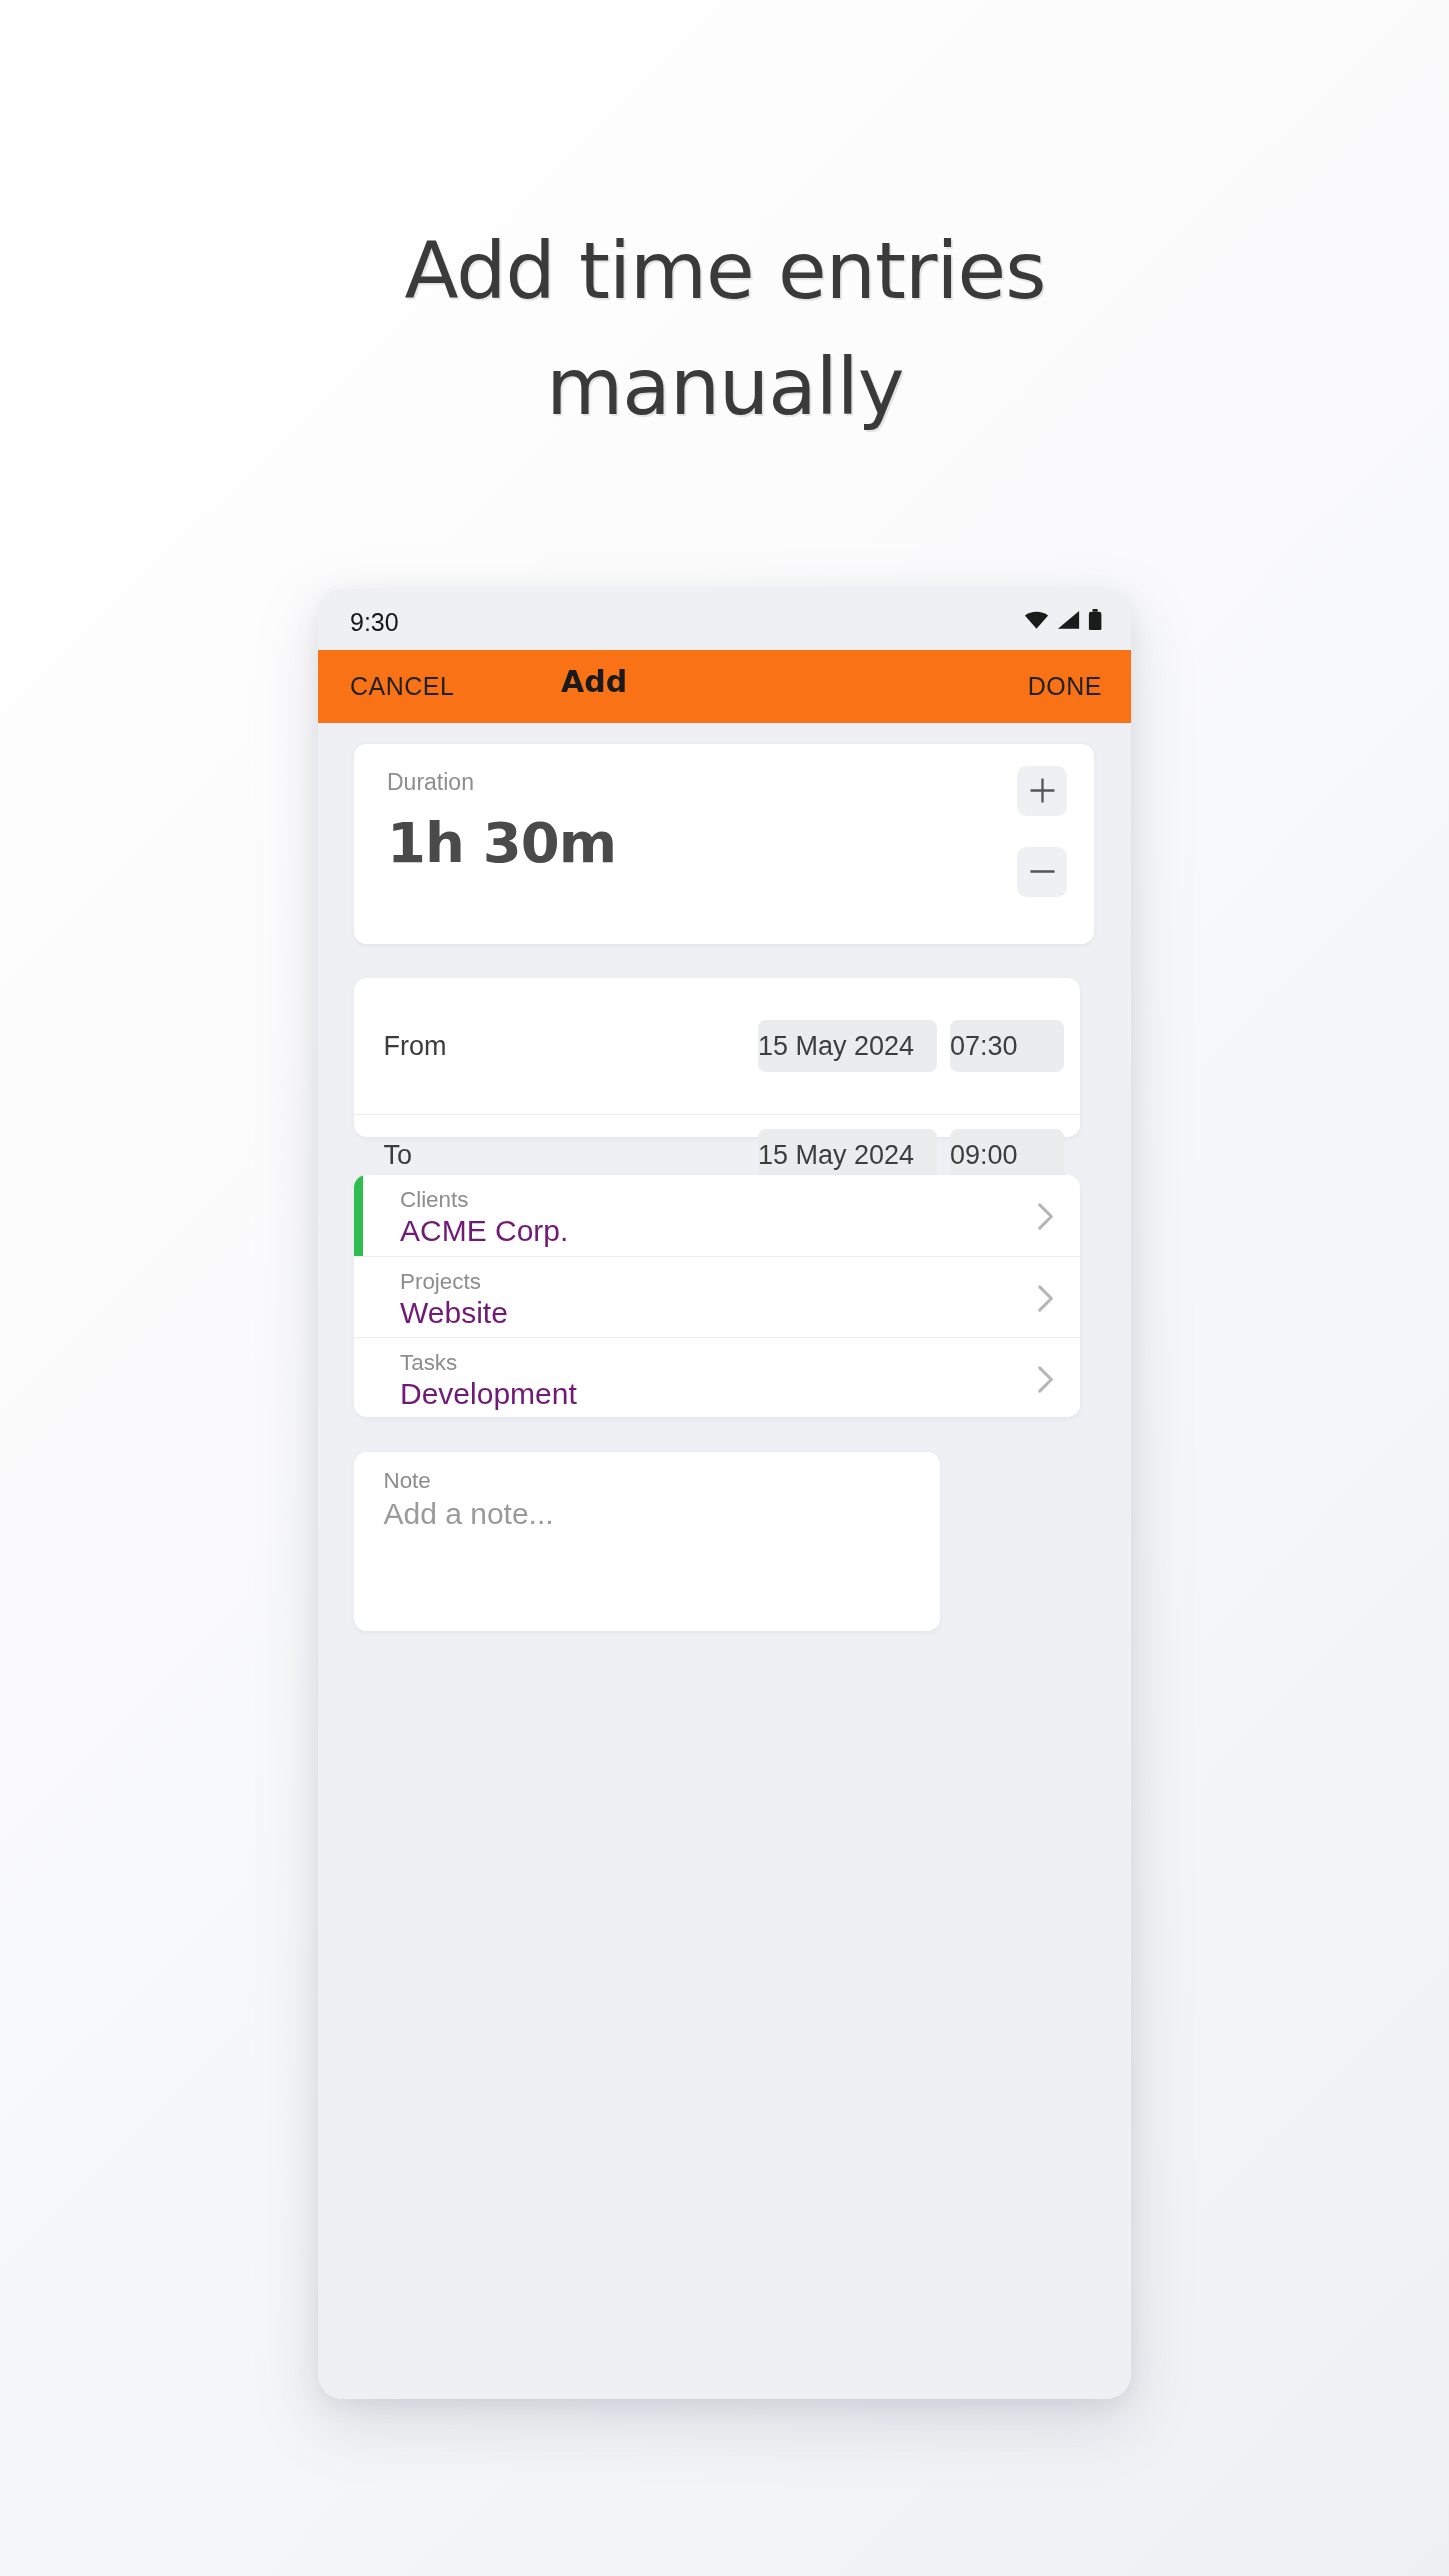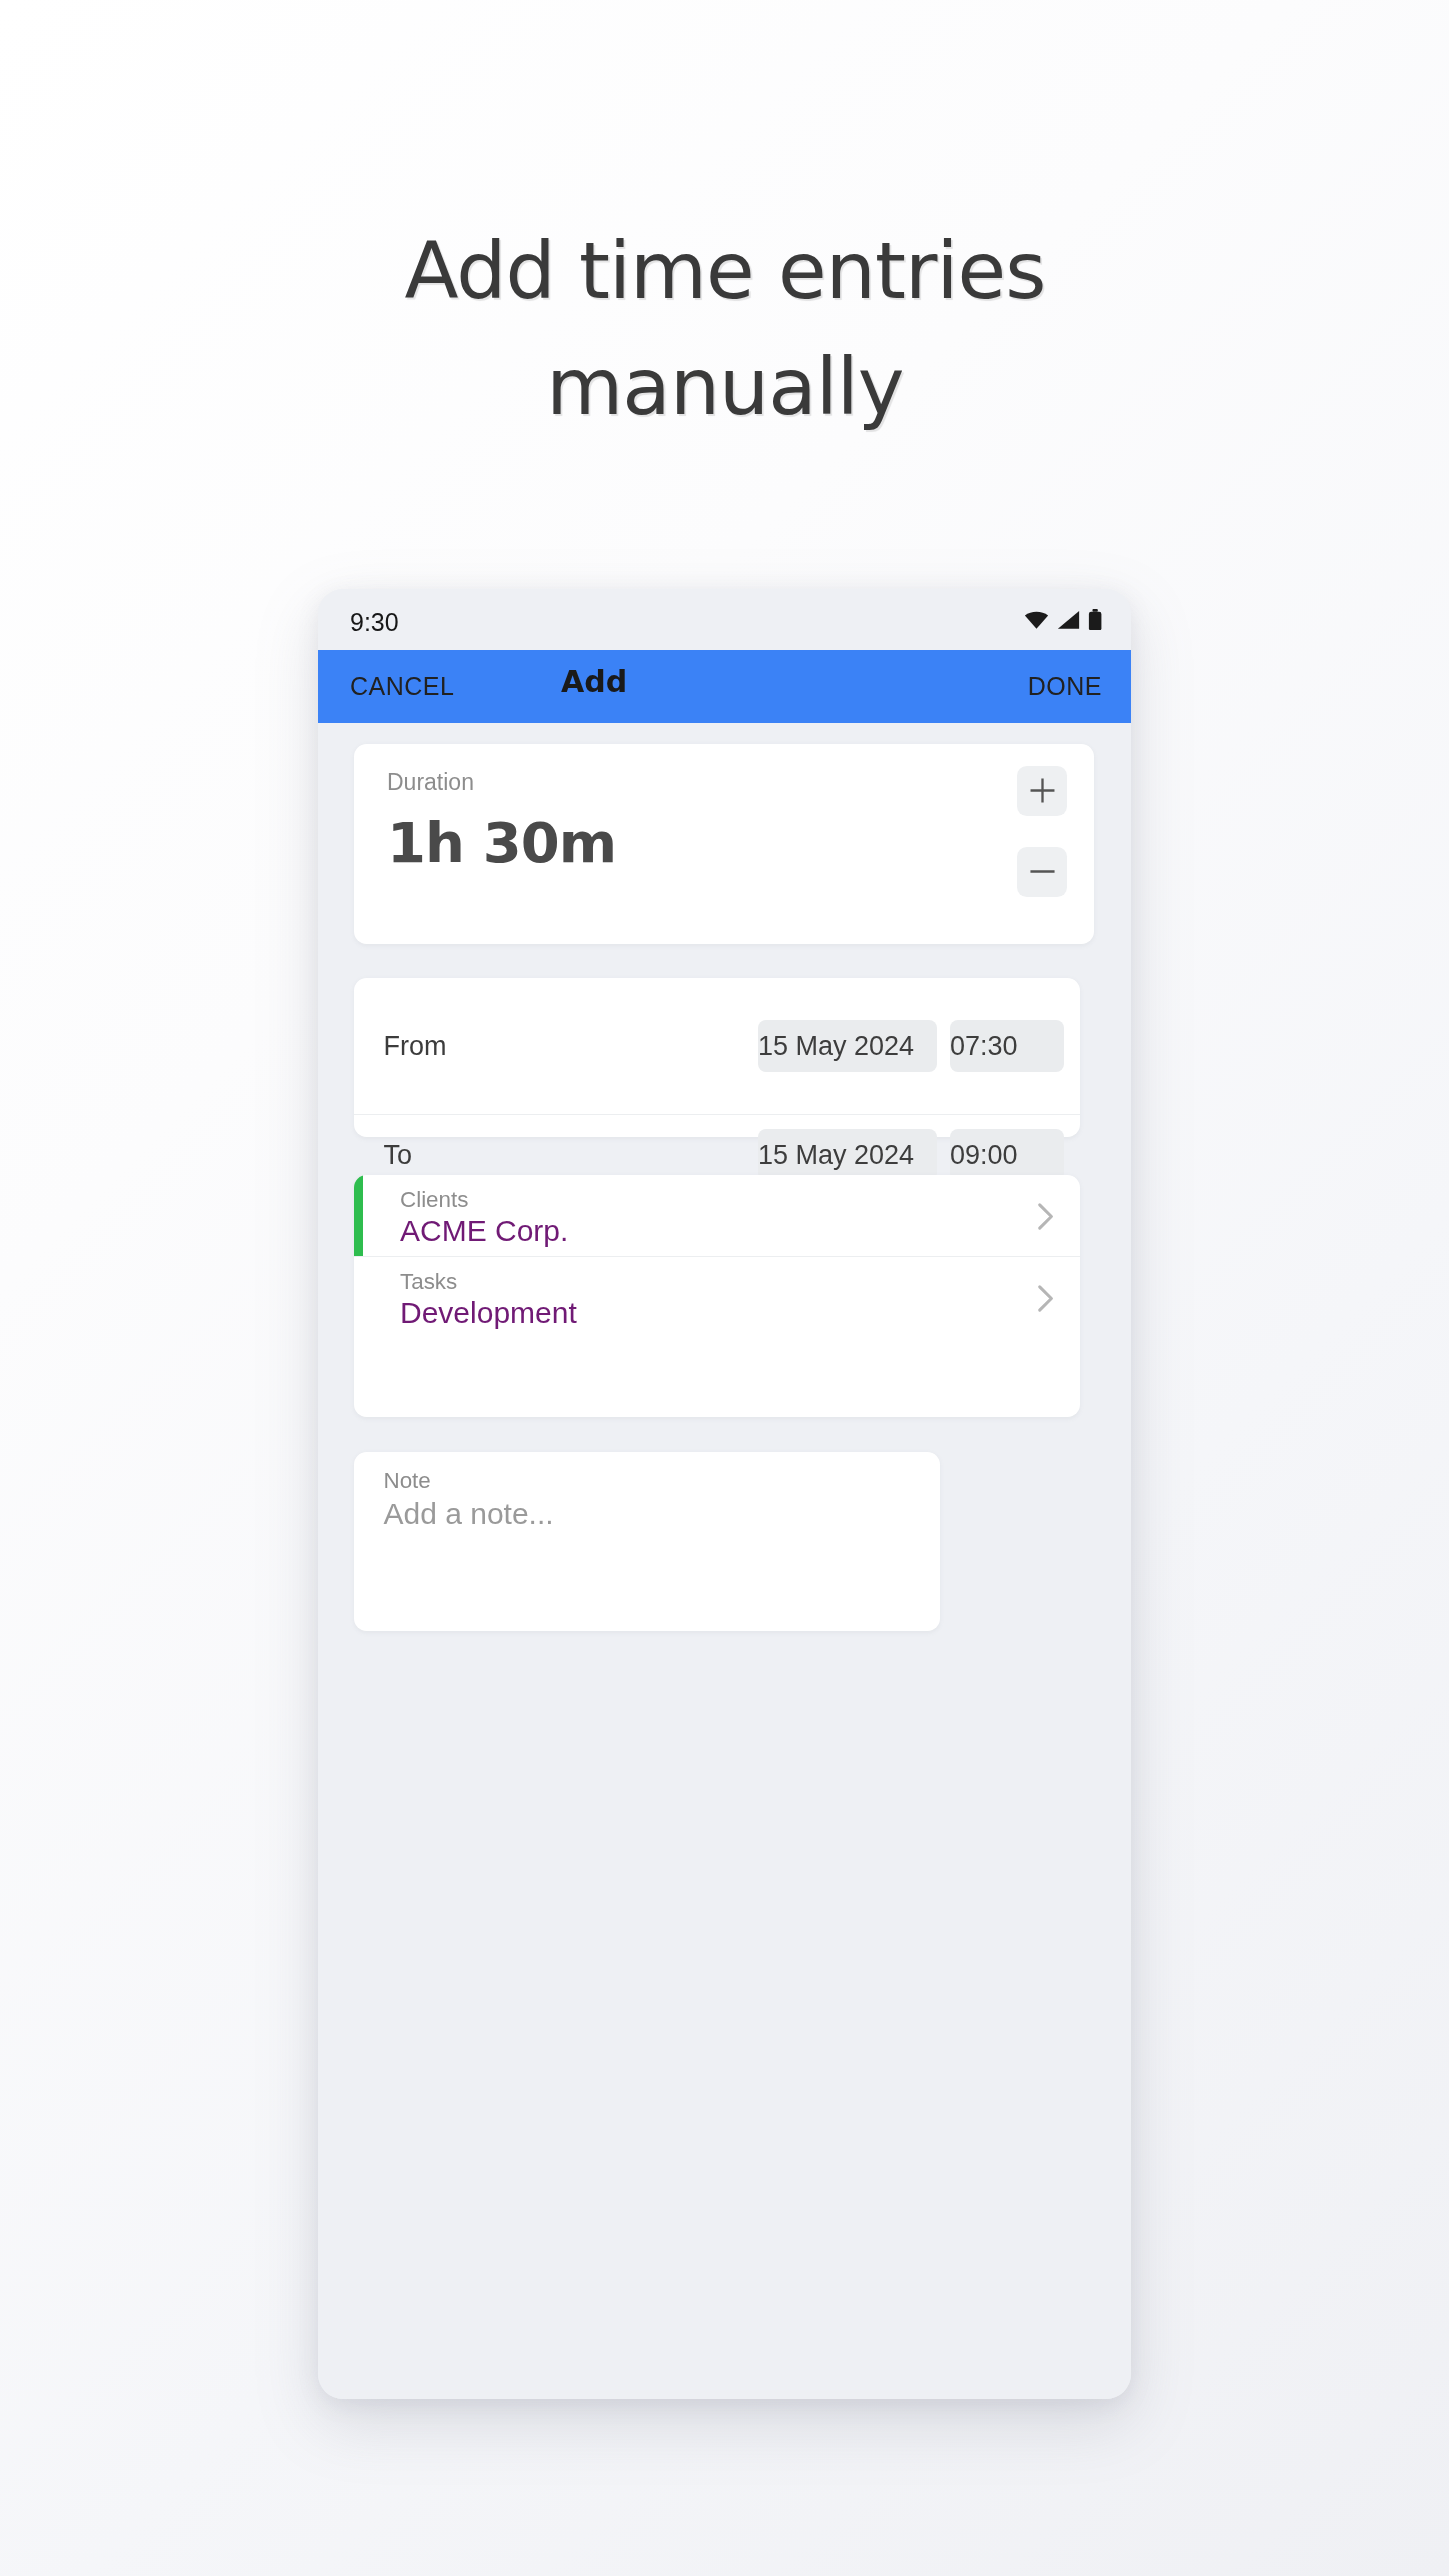--- a/index.html
+++ b/index.html
@@ -70,21 +70,21 @@
     gap: 8px;
   }
   .icon-wifi { display: block; }
   .icon-signal { display: block; }
   .icon-battery { display: block; }
 
   
   .appbar {
     position: relative;
     height: 73px;
-    background: #3b82f6;
+    background: #f97316;
   }
   .btn-cancel {
     position: absolute;
     left: 32px;
     top: 21.5px;
     font-size: 25px;
     letter-spacing: 0.5px;
     color: #212121;
   }
   .appbar-title {
@@ -322,20 +322,27 @@
       <div class="accent-bar"></div>
 
       <div class="picker-row">
         <span class="picker-label">Clients</span>
         <span class="picker-value">ACME Corp.</span>
         <svg class="chevron-right" width="18" height="29" viewBox="0 0 20 32">
           <path d="M3 3 L16 16 L3 29" stroke="#b6b6b6" stroke-width="3.4" fill="none" stroke-linecap="round" stroke-linejoin="round"></path>
         </svg>
       </div>
 
+      <div class="picker-row">
+        <span class="picker-label">Projects</span>
+        <span class="picker-value">Website</span>
+        <svg class="chevron-right" width="18" height="29" viewBox="0 0 20 32">
+          <path d="M3 3 L16 16 L3 29" stroke="#b6b6b6" stroke-width="3.4" fill="none" stroke-linecap="round" stroke-linejoin="round"></path>
+        </svg>
+      </div>
 
       <div class="picker-row">
         <span class="picker-label">Tasks</span>
         <span class="picker-value">Development</span>
         <svg class="chevron-right" width="18" height="29" viewBox="0 0 20 32">
           <path d="M3 3 L16 16 L3 29" stroke="#b6b6b6" stroke-width="3.4" fill="none" stroke-linecap="round" stroke-linejoin="round"></path>
         </svg>
       </div>
     </div>
 

